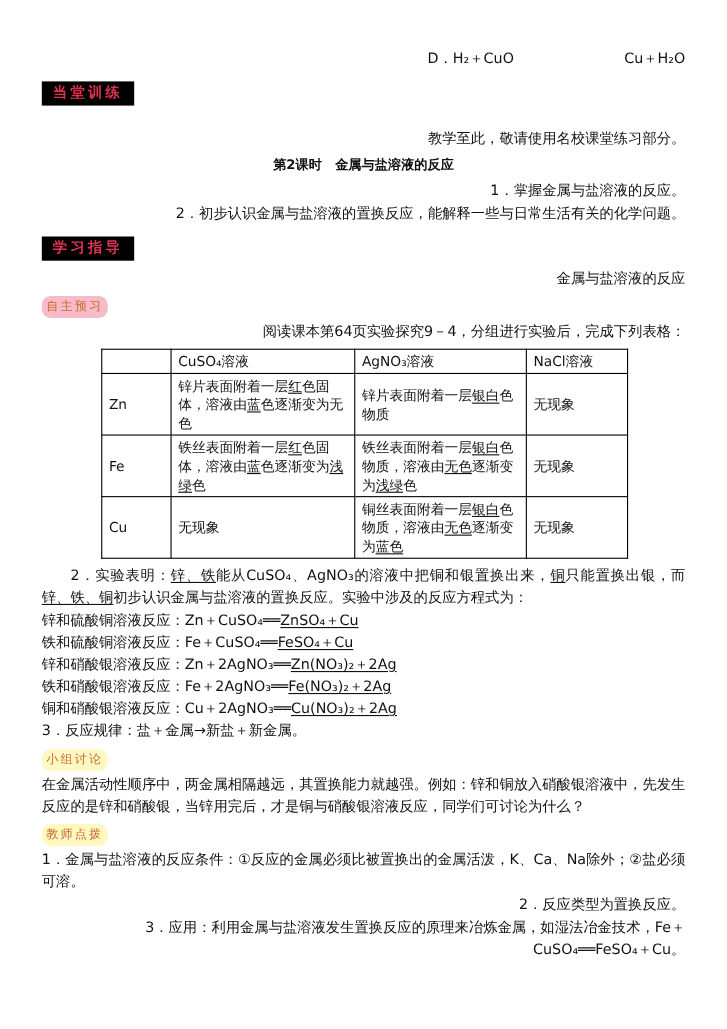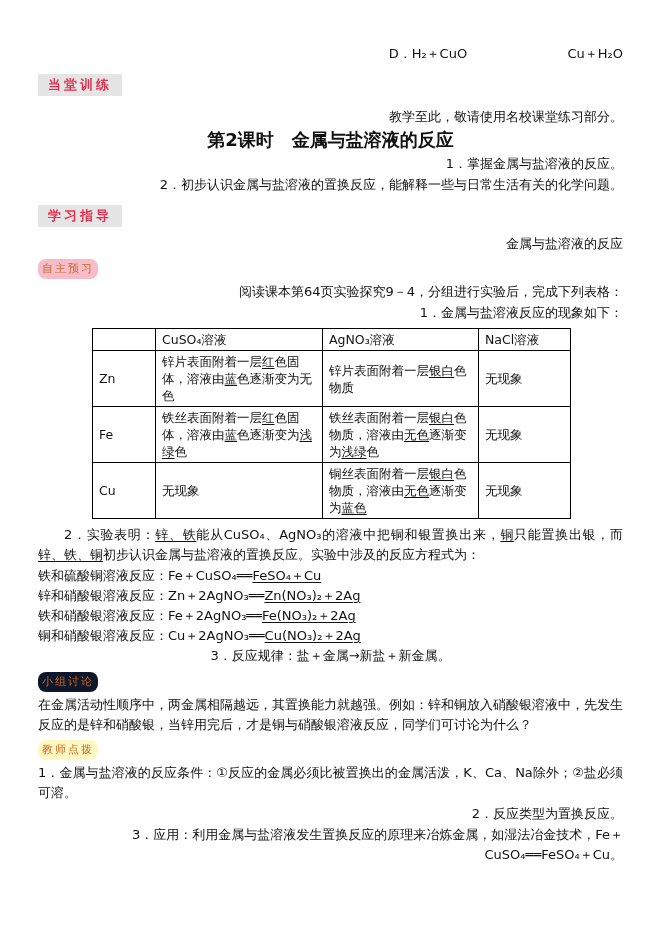--- a/index.html
+++ b/index.html
@@ -15,71 +15,70 @@
   .line { margin-bottom:1px;text-align:right; }
   .spacer-inline { display:inline-block; width:92px; }
   .badge-big {
     display:inline-block; font-weight:bold; font-size:13px;
     padding:1px 10px; letter-spacing:3px; margin:9px 0 7px 0;
   }
   .badge-mini {
     display:inline-block; font-weight:normal; font-size:11px;
     padding:0 4px; border-radius:8px; letter-spacing:2px; margin:4px 0 3px 0;
   }
-  .lesson-title { text-align:center; font-weight:bold; font-size:18px; margin:3px 0 4px 0; }
-  .teach-note { margin-top:4px; }
+  .lesson-title { text-align:center; font-weight:bold; font-size:12px; margin:3px 0 4px 0; }
+  .teach-note { margin-top:14px; }
   table.obs {
     border-collapse:collapse; margin:5px 0 6px 54px;
     font-size:12.5px; line-height:17px;
   }
   table.obs td, table.obs th {
     border:1px solid #000; padding:2px 6px; font-weight:normal;
     text-align:left; vertical-align:middle;
   }
   .col-metal { width:63px; }
   .col-cuso4 { width:167px; }
   .col-agno3 { width:156px; }
   .col-nacl  { width:92px; }
   tr.hdr td { height:22px; }
   .indent2 { text-indent:2em; }
   .eq-line { margin-bottom:0px; }
-  .rule-line { margin:0 0 2px 0;text-align:center; }
+  .rule-line { margin:0 0 2px 0; }
   .q-para { text-align:justify; }
 </style>
 </head>
 <body>
 
 <div class="page">
 
   <div class="line">
     <span>D．H₂＋CuO</span>
     <span class="spacer-inline"></span>
     <span>Cu＋H₂O</span>
   </div>
 
   <div>
-    <span class="badge-big" style="background: #e5e5e5; color: rgb(224, 50, 78);">当堂训练</span>
+    <span class="badge-big" style="background: #000000; color: rgb(224, 50, 78);">当堂训练</span>
   </div>
   <div class="line teach-note">教学至此，敬请使用名校课堂练习部分。</div>
 
   <div class="lesson-title">第2课时　金属与盐溶液的反应</div>
 
   <div class="line">1．掌握金属与盐溶液的反应。</div>
   <div class="line">2．初步认识金属与盐溶液的置换反应，能解释一些与日常生活有关的化学问题。</div>
 
   <div>
-    <span class="badge-big" style="background: #e5e5e5; color: rgb(224, 50, 78);">学习指导</span>
+    <span class="badge-big" style="background: #000000; color: rgb(224, 50, 78);">学习指导</span>
   </div>
   <div class="line">金属与盐溶液的反应</div>
 
   <div>
     <span class="badge-mini" style="background: rgb(247, 188, 202); color: rgb(201, 106, 40);">自主预习</span>
   </div>
   <div class="line">阅读课本第64页实验探究9－4，分组进行实验后，完成下列表格：</div>
-  <div class="line">1．金属与盐溶液反应的现象如下：</div>
 
   <table class="obs">
     <tbody>
         <tr class="hdr">
       <td class="col-metal"></td>
       <td class="col-cuso4">CuSO₄溶液</td>
       <td class="col-agno3">AgNO₃溶液</td>
       <td class="col-nacl">NaCl溶液</td>
     </tr>
     <tr>
@@ -98,28 +97,29 @@
       <td>Cu</td>
       <td><span>无现象</span></td>
       <td><span>铜丝表面附着一层</span><span class="u">银白</span><span>色物质，溶液由</span><span class="u">无色</span><span>逐渐变为</span><span class="u">蓝色</span></td>
       <td>无现象</td>
     </tr>
   </tbody>
     </table>
 
   <div class="line indent2 q-para"><span>2．实验表明：</span><span class="u">锌、铁</span><span>能从CuSO₄、AgNO₃的溶液中把铜和银置换出来，</span><span class="u">铜</span><span>只能置换出银，而</span><span class="u">锌、铁、铜</span><span>初步认识金属与盐溶液的置换反应。实验中涉及的反应方程式为：</span></div>
 
+  <div class="eq-line"><span>锌和硫酸铜溶液反应：Zn＋CuSO₄══</span><span class="u">ZnSO₄＋Cu</span></div>
   <div class="eq-line"><span>铁和硫酸铜溶液反应：Fe＋CuSO₄══</span><span class="u">FeSO₄＋Cu</span></div>
   <div class="eq-line"><span>锌和硝酸银溶液反应：Zn＋2AgNO₃══</span><span class="u">Zn(NO₃)₂＋2Ag</span></div>
   <div class="eq-line"><span>铁和硝酸银溶液反应：Fe＋2AgNO₃══</span><span class="u">Fe(NO₃)₂＋2Ag</span></div>
   <div class="eq-line"><span>铜和硝酸银溶液反应：Cu＋2AgNO₃══</span><span class="u">Cu(NO₃)₂＋2Ag</span></div>
   <div class="rule-line">3．反应规律：盐＋金属→新盐＋新金属。</div>
 
   <div>
-    <span class="badge-mini" style="background: #0f172a; color: rgb(201, 106, 40);">小组讨论</span>
+    <span class="badge-mini" style="background: #fef9c3; color: rgb(201, 106, 40);">小组讨论</span>
   </div>
   <div class="line q-para">在金属活动性顺序中，两金属相隔越远，其置换能力就越强。例如：锌和铜放入硝酸银溶液中，先发生反应的是锌和硝酸银，当锌用完后，才是铜与硝酸银溶液反应，同学们可讨论为什么？</div>
 
   <div>
     <span class="badge-mini" style="background: #fef9c3; color: rgb(201, 106, 40);">教师点拨</span>
   </div>
   <div class="line q-para">1．金属与盐溶液的反应条件：①反应的金属必须比被置换出的金属活泼，K、Ca、Na除外；②盐必须可溶。</div>
   <div class="line">2．反应类型为置换反应。</div>
   <div class="line">3．应用：利用金属与盐溶液发生置换反应的原理来冶炼金属，如湿法冶金技术，Fe＋CuSO₄══FeSO₄＋Cu。</div>
 

